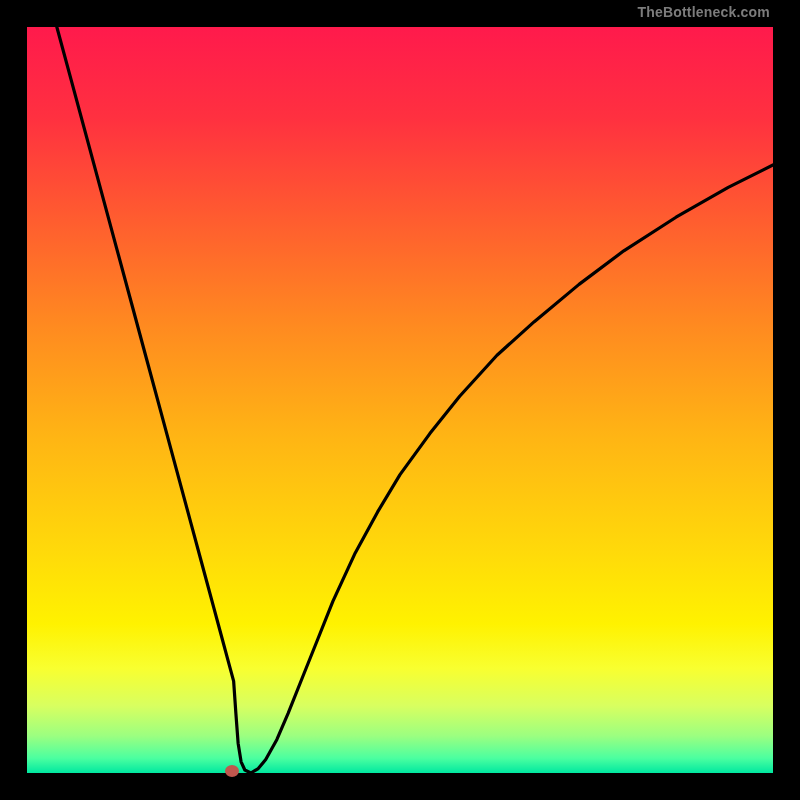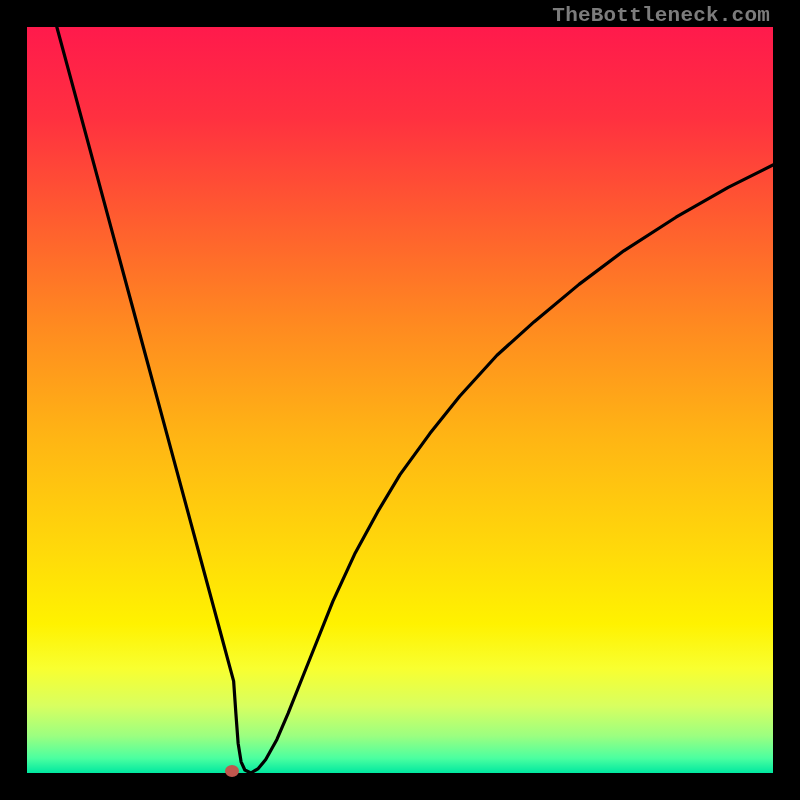--- a/index.html
+++ b/index.html
@@ -22,22 +22,22 @@
     position: absolute;
     left: 0;
     top: 0;
     width: 746px;
     height: 746px;
   }
   .watermark {
     position: absolute;
     top: 4px;
     right: 30px;
-    font-family: Liberation Mono, monospace;
-    font-size: 21px;
+    font-family: Liberation Sans, sans-serif;
+    font-size: 14px;
     font-weight: 600;
     color: #7c7c7c;
     letter-spacing: 0.2px;
   }
   .marker {
     position: absolute;
     width: 14px;
     height: 12px;
     border-radius: 50%;
     background: #c0574e;

